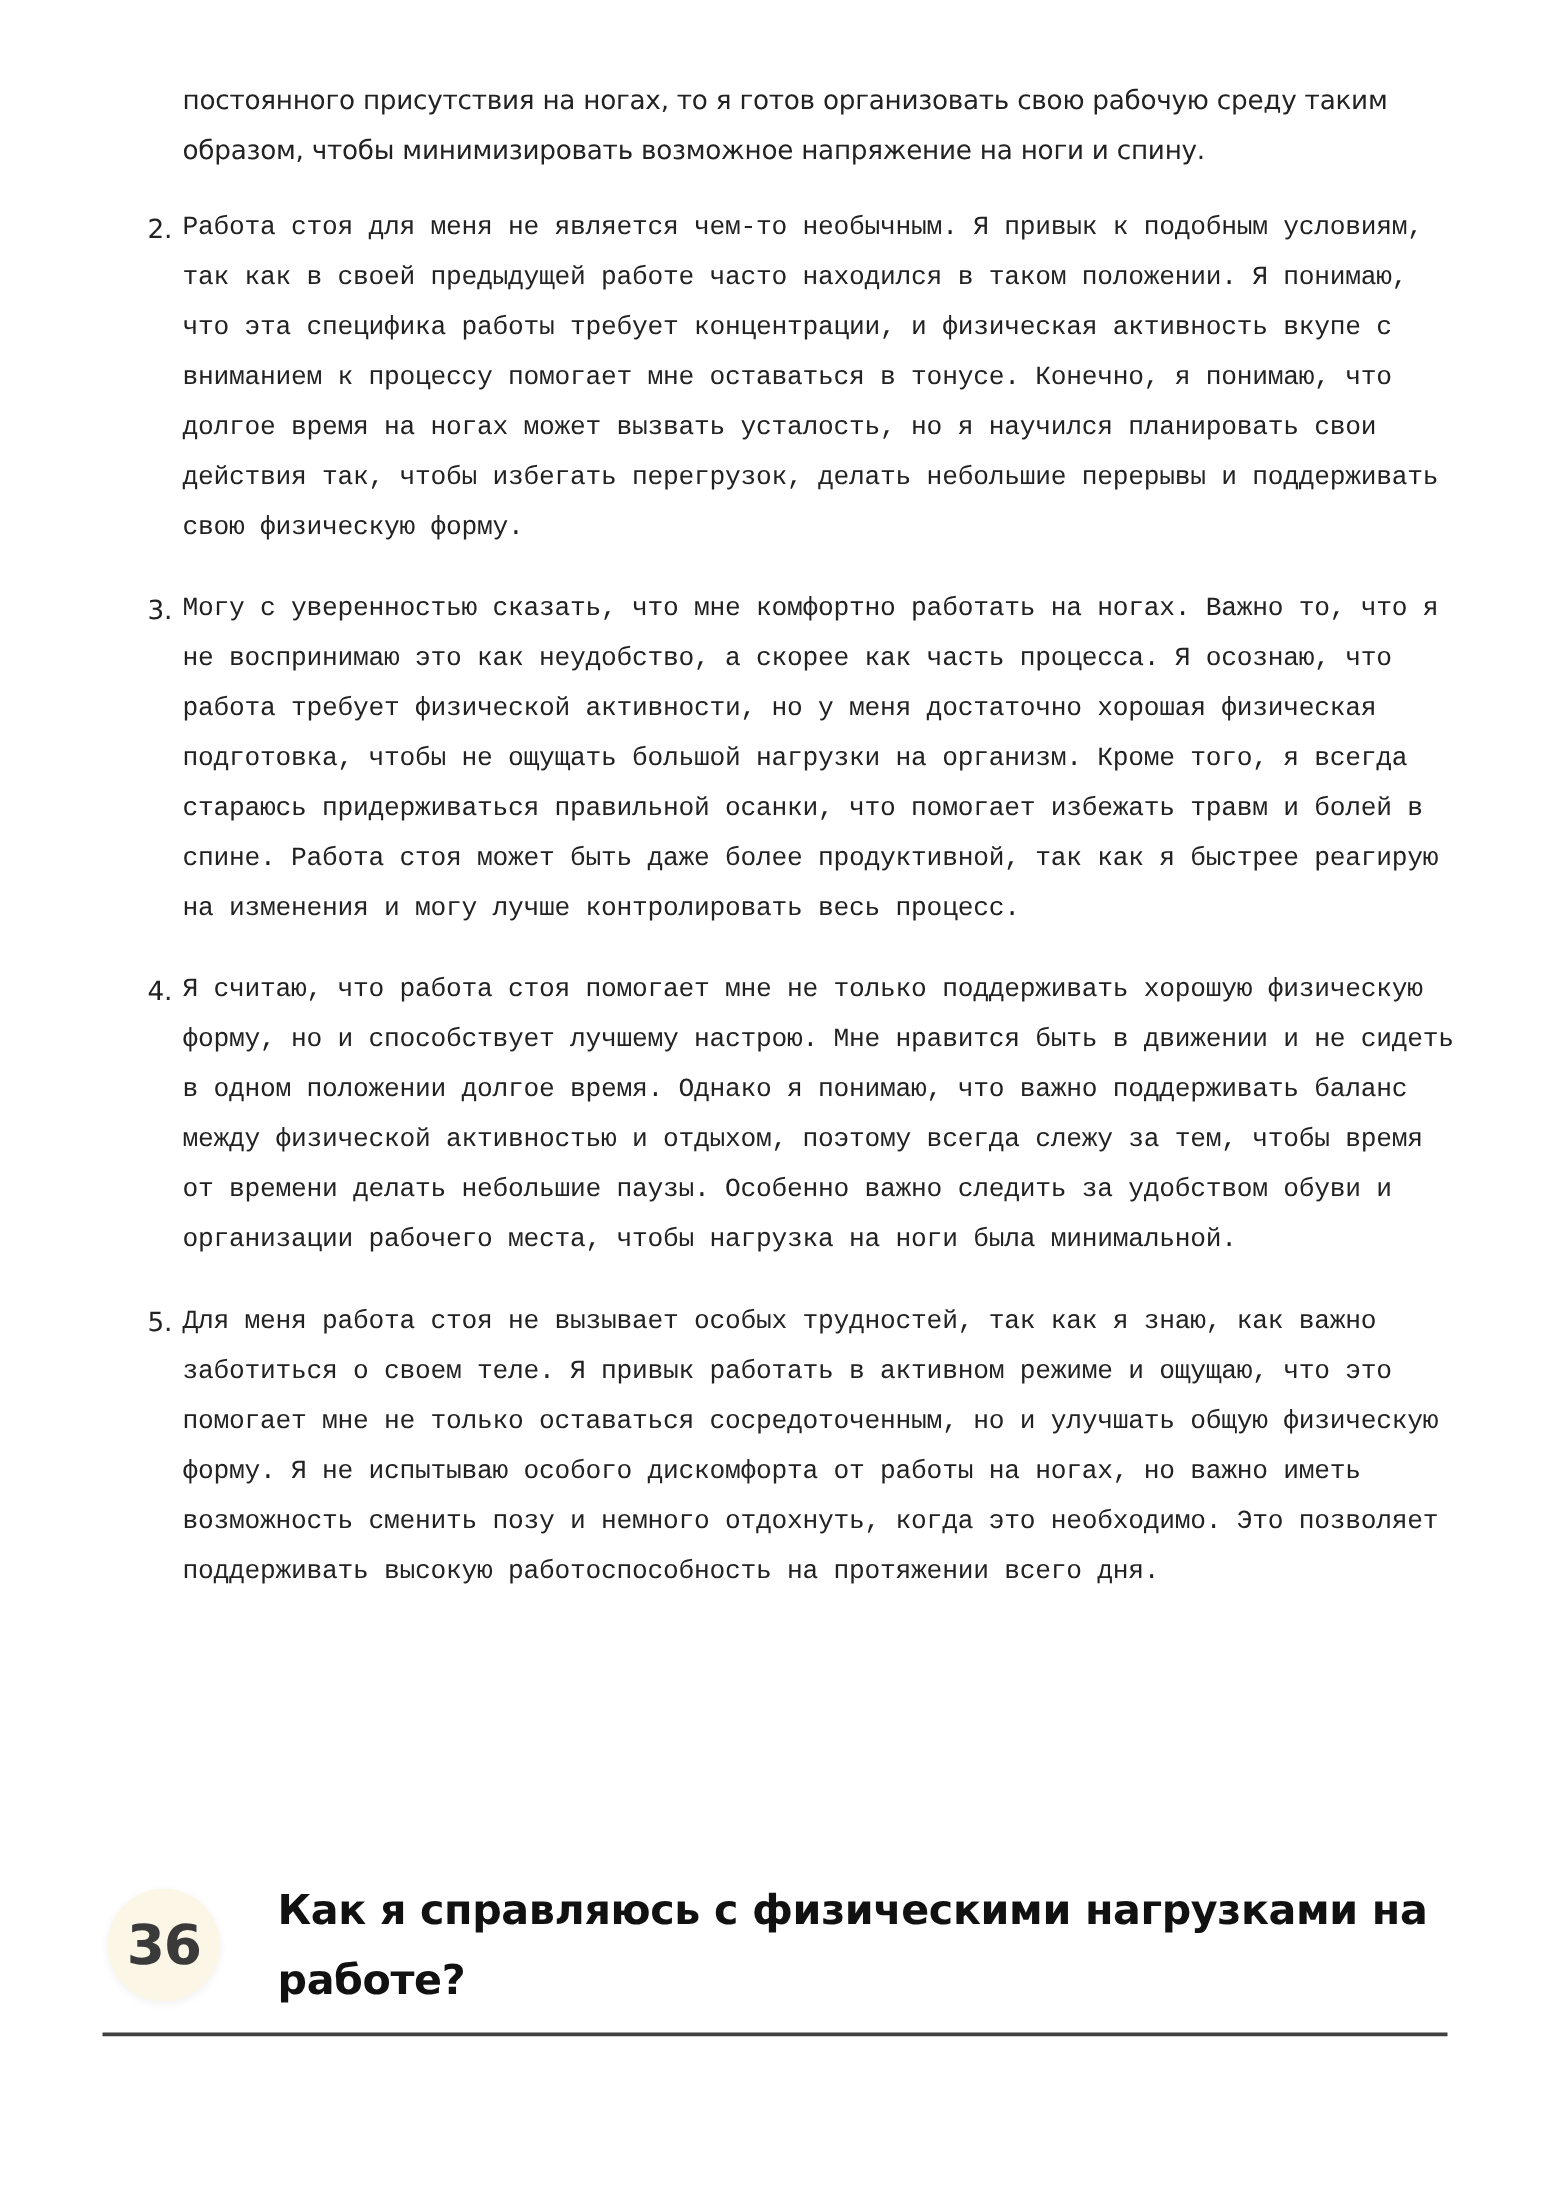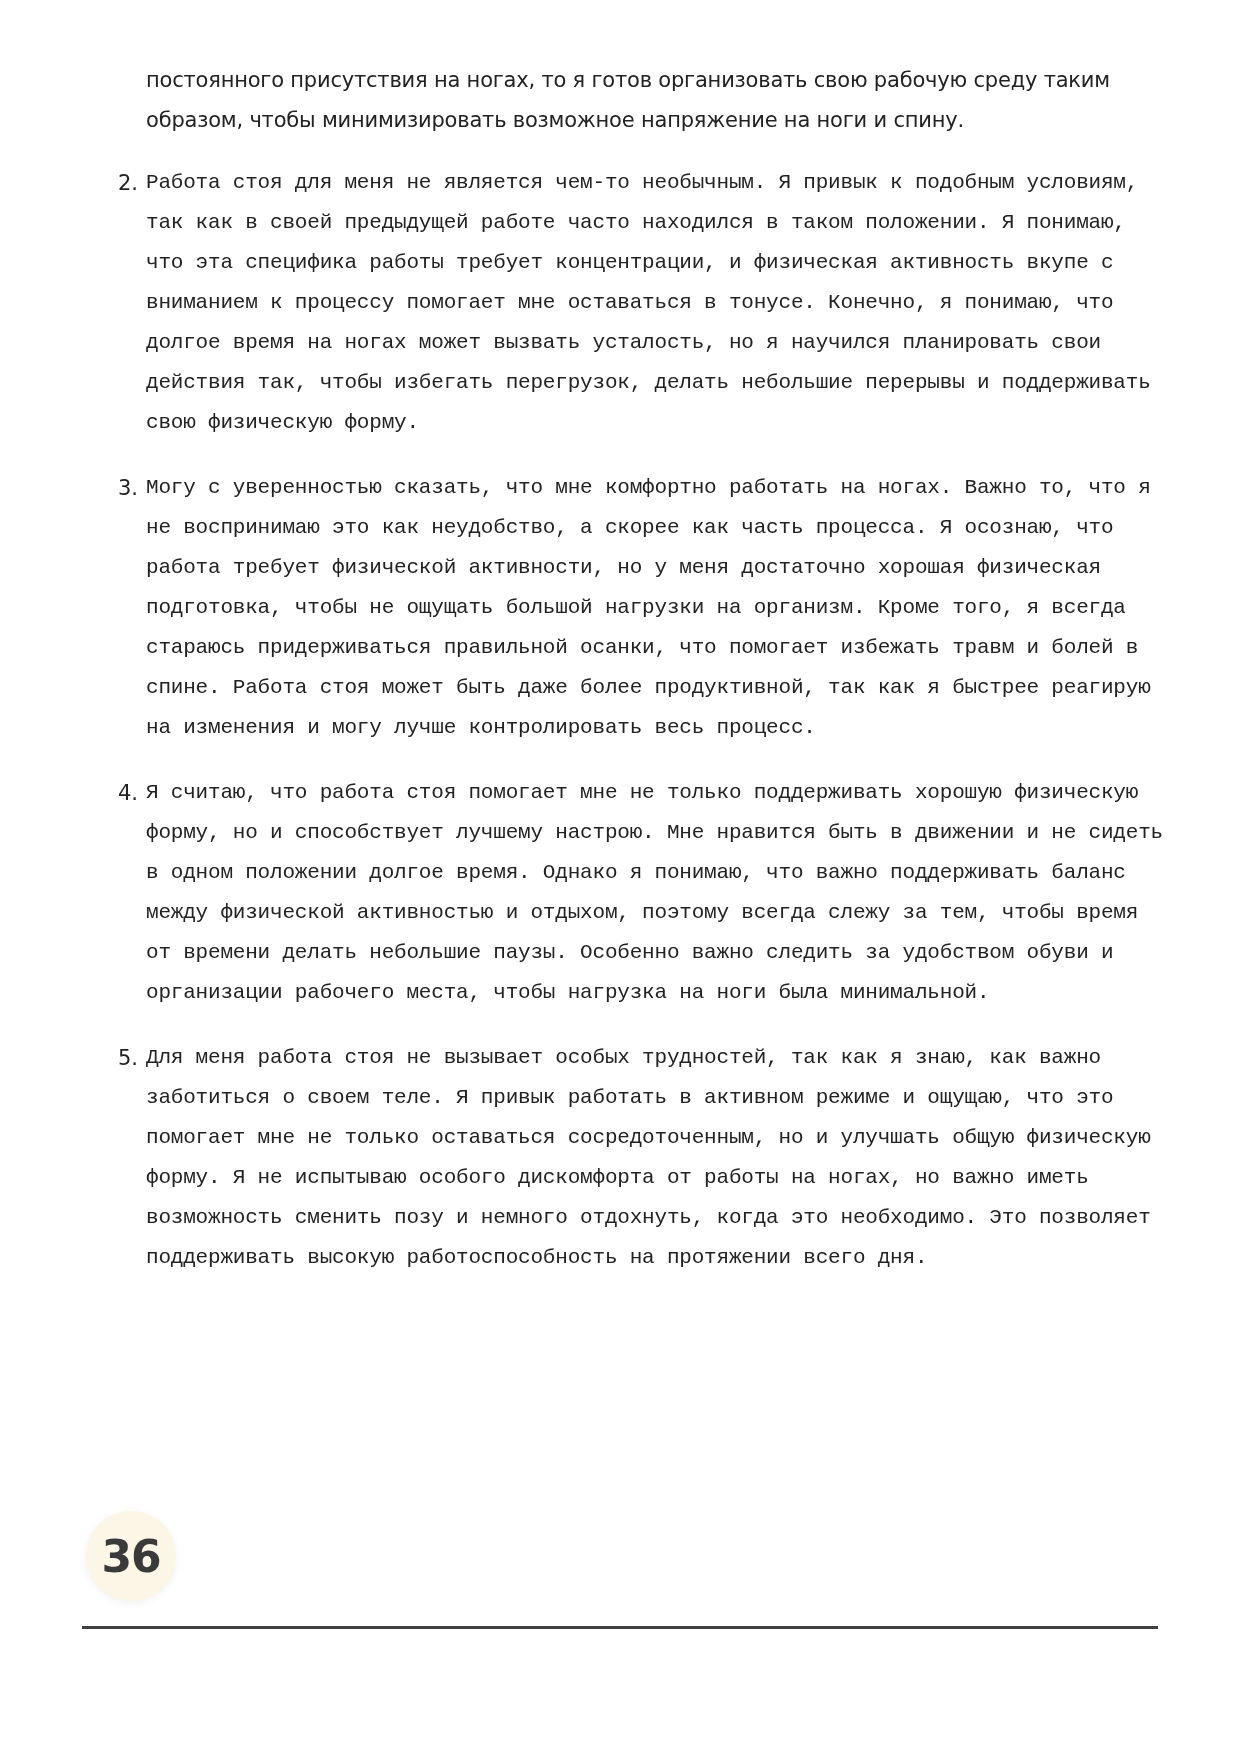--- a/index.html
+++ b/index.html
@@ -114,15 +114,16 @@
       <span class="answer-text">Я считаю, что работа стоя помогает мне не только поддерживать хорошую физическую форму, но и способствует лучшему настрою. Мне нравится быть в движении и не сидеть в одном положении долгое время. Однако я понимаю, что важно поддерживать баланс между физической активностью и отдыхом, поэтому всегда слежу за тем, чтобы время от времени делать небольшие паузы. Особенно важно следить за удобством обуви и организации рабочего места, чтобы нагрузка на ноги была минимальной.</span>
     </li>
     <li class="answer">
       <span class="answer-num">5.</span>
       <span class="answer-text">Для меня работа стоя не вызывает особых трудностей, так как я знаю, как важно заботиться о своем теле. Я привык работать в активном режиме и ощущаю, что это помогает мне не только оставаться сосредоточенным, но и улучшать общую физическую форму. Я не испытываю особого дискомфорта от работы на ногах, но важно иметь возможность сменить позу и немного отдохнуть, когда это необходимо. Это позволяет поддерживать высокую работоспособность на протяжении всего дня.</span>
     </li>
   </ol>
 
   <div class="q-header">
     <div class="q-badge">36</div>
+    <h2 class="q-title" style="margin:0;">Как я справляюсь с физическими нагрузками на работе?</h2>
   </div>
 
 </div>
 
 </body></html>

